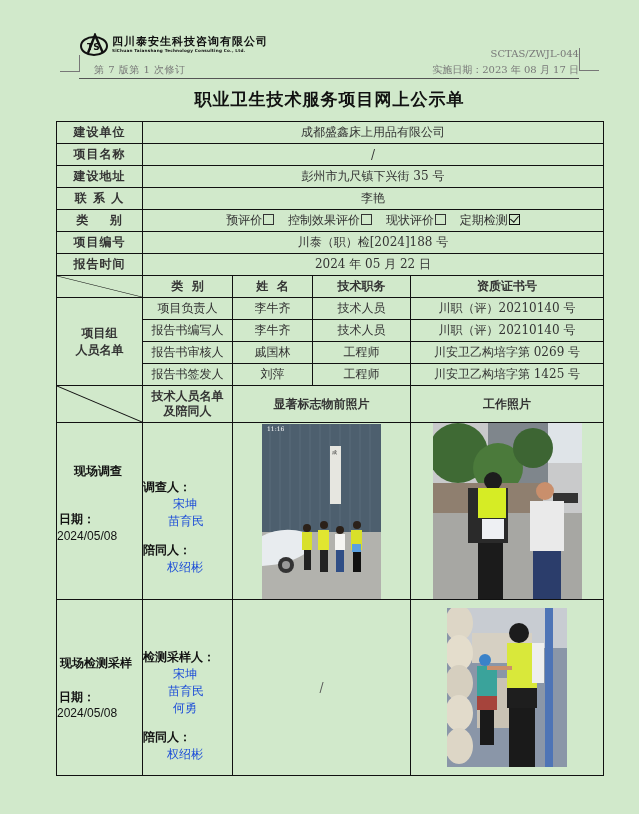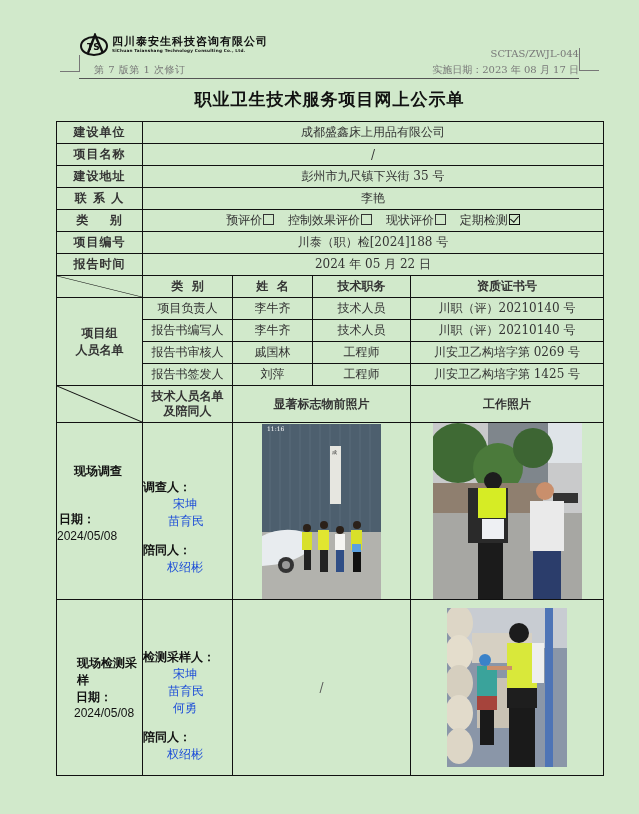--- a/index.html
+++ b/index.html
@@ -324,21 +324,21 @@
           <circle cx="112" cy="68" r="9" fill="#c98f6c"></circle>
           <rect x="97" y="78" width="34" height="50" fill="#eaeaea"></rect>
           <rect x="100" y="128" width="28" height="48" fill="#2b3d6b"></rect>
         </svg>
       </div>
     </td>
   </tr>
 
   <tr>
     <td style="height:175px; text-align:left; vertical-align:top;">
-      <div style="position:relative; height:175px;margin-left:17px;">
+      <div style="position:relative; height:175px;">
         <div class="section-title" style="position:absolute; left:3px; top:55px;">现场检测采样</div>
         <div class="date-lbl" style="position:absolute; left:2px; top:89px;">日期：</div>
         <div class="date-val" style="position:absolute; left:0px; top:106px;">2024/05/08</div>
       </div>
     </td>
     <td style="vertical-align:top;">
       <div class="people" style="padding-top:37px;">
         <div class="role">检测采样人：</div>
         <div class="name">宋坤</div>
         <div class="name" style="padding-left:25px">苗育民</div>

